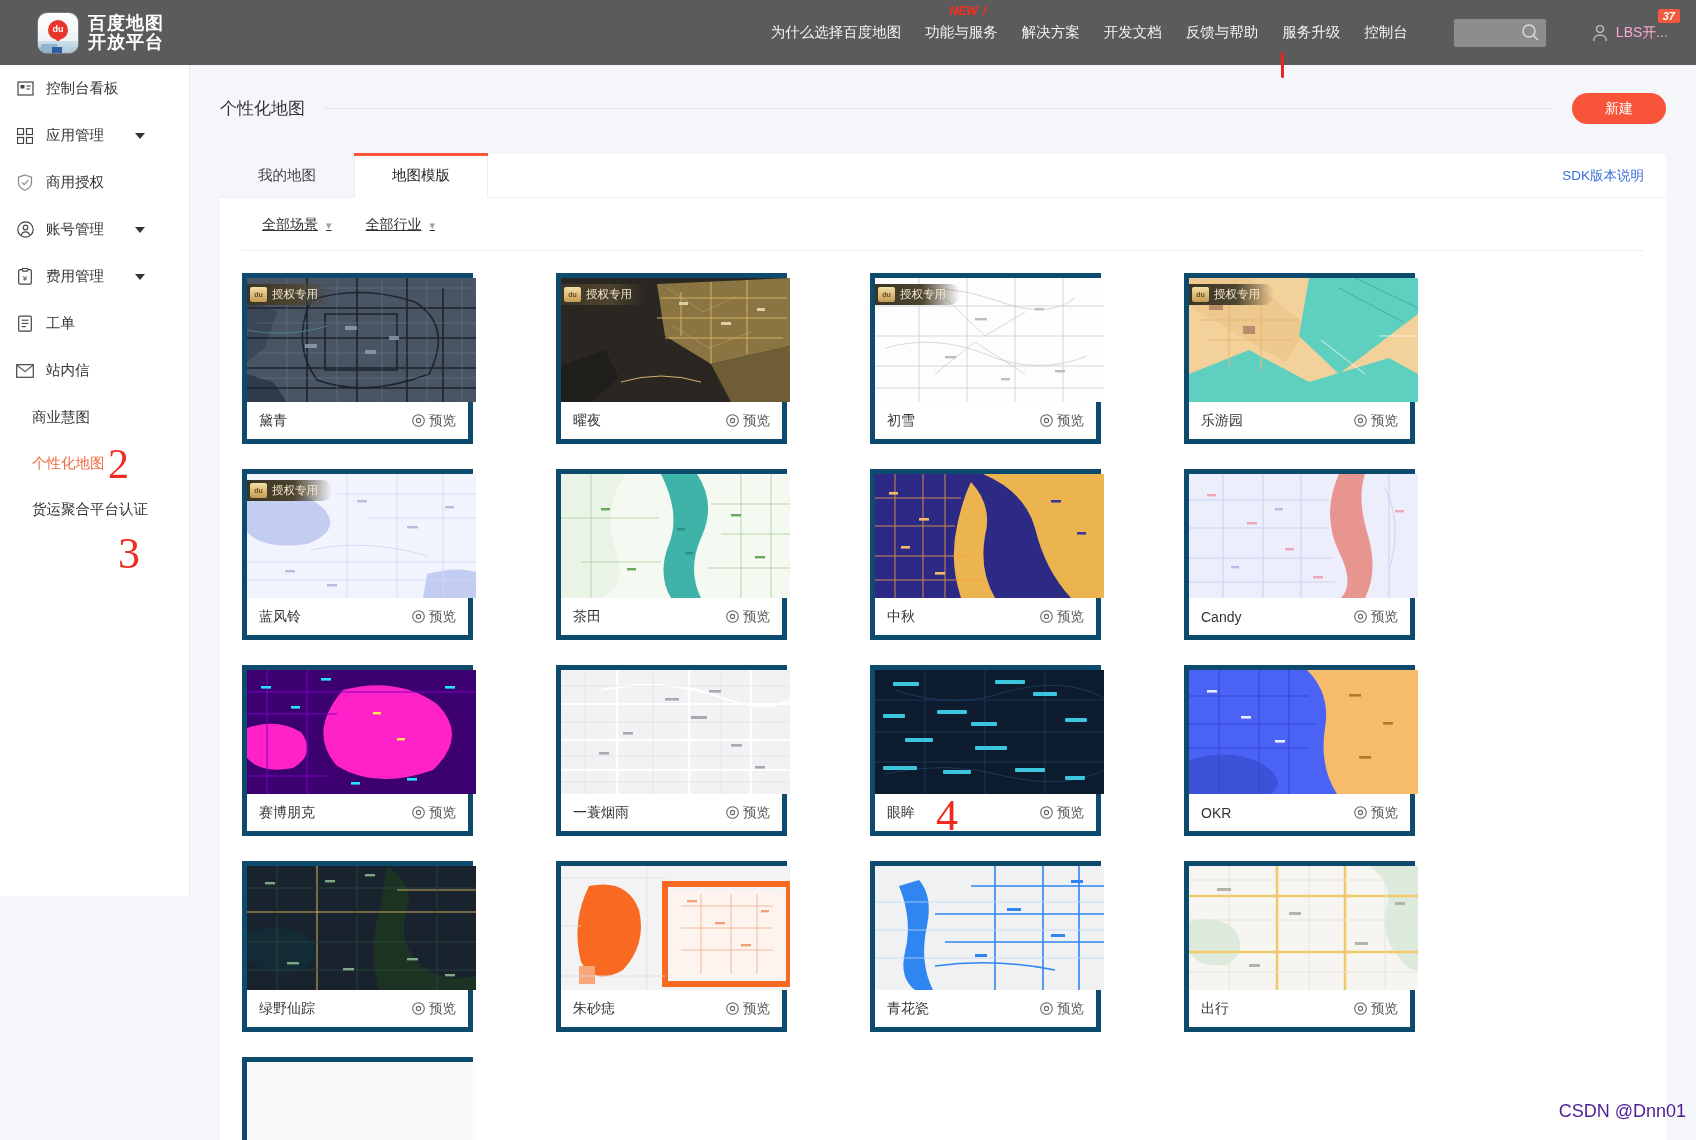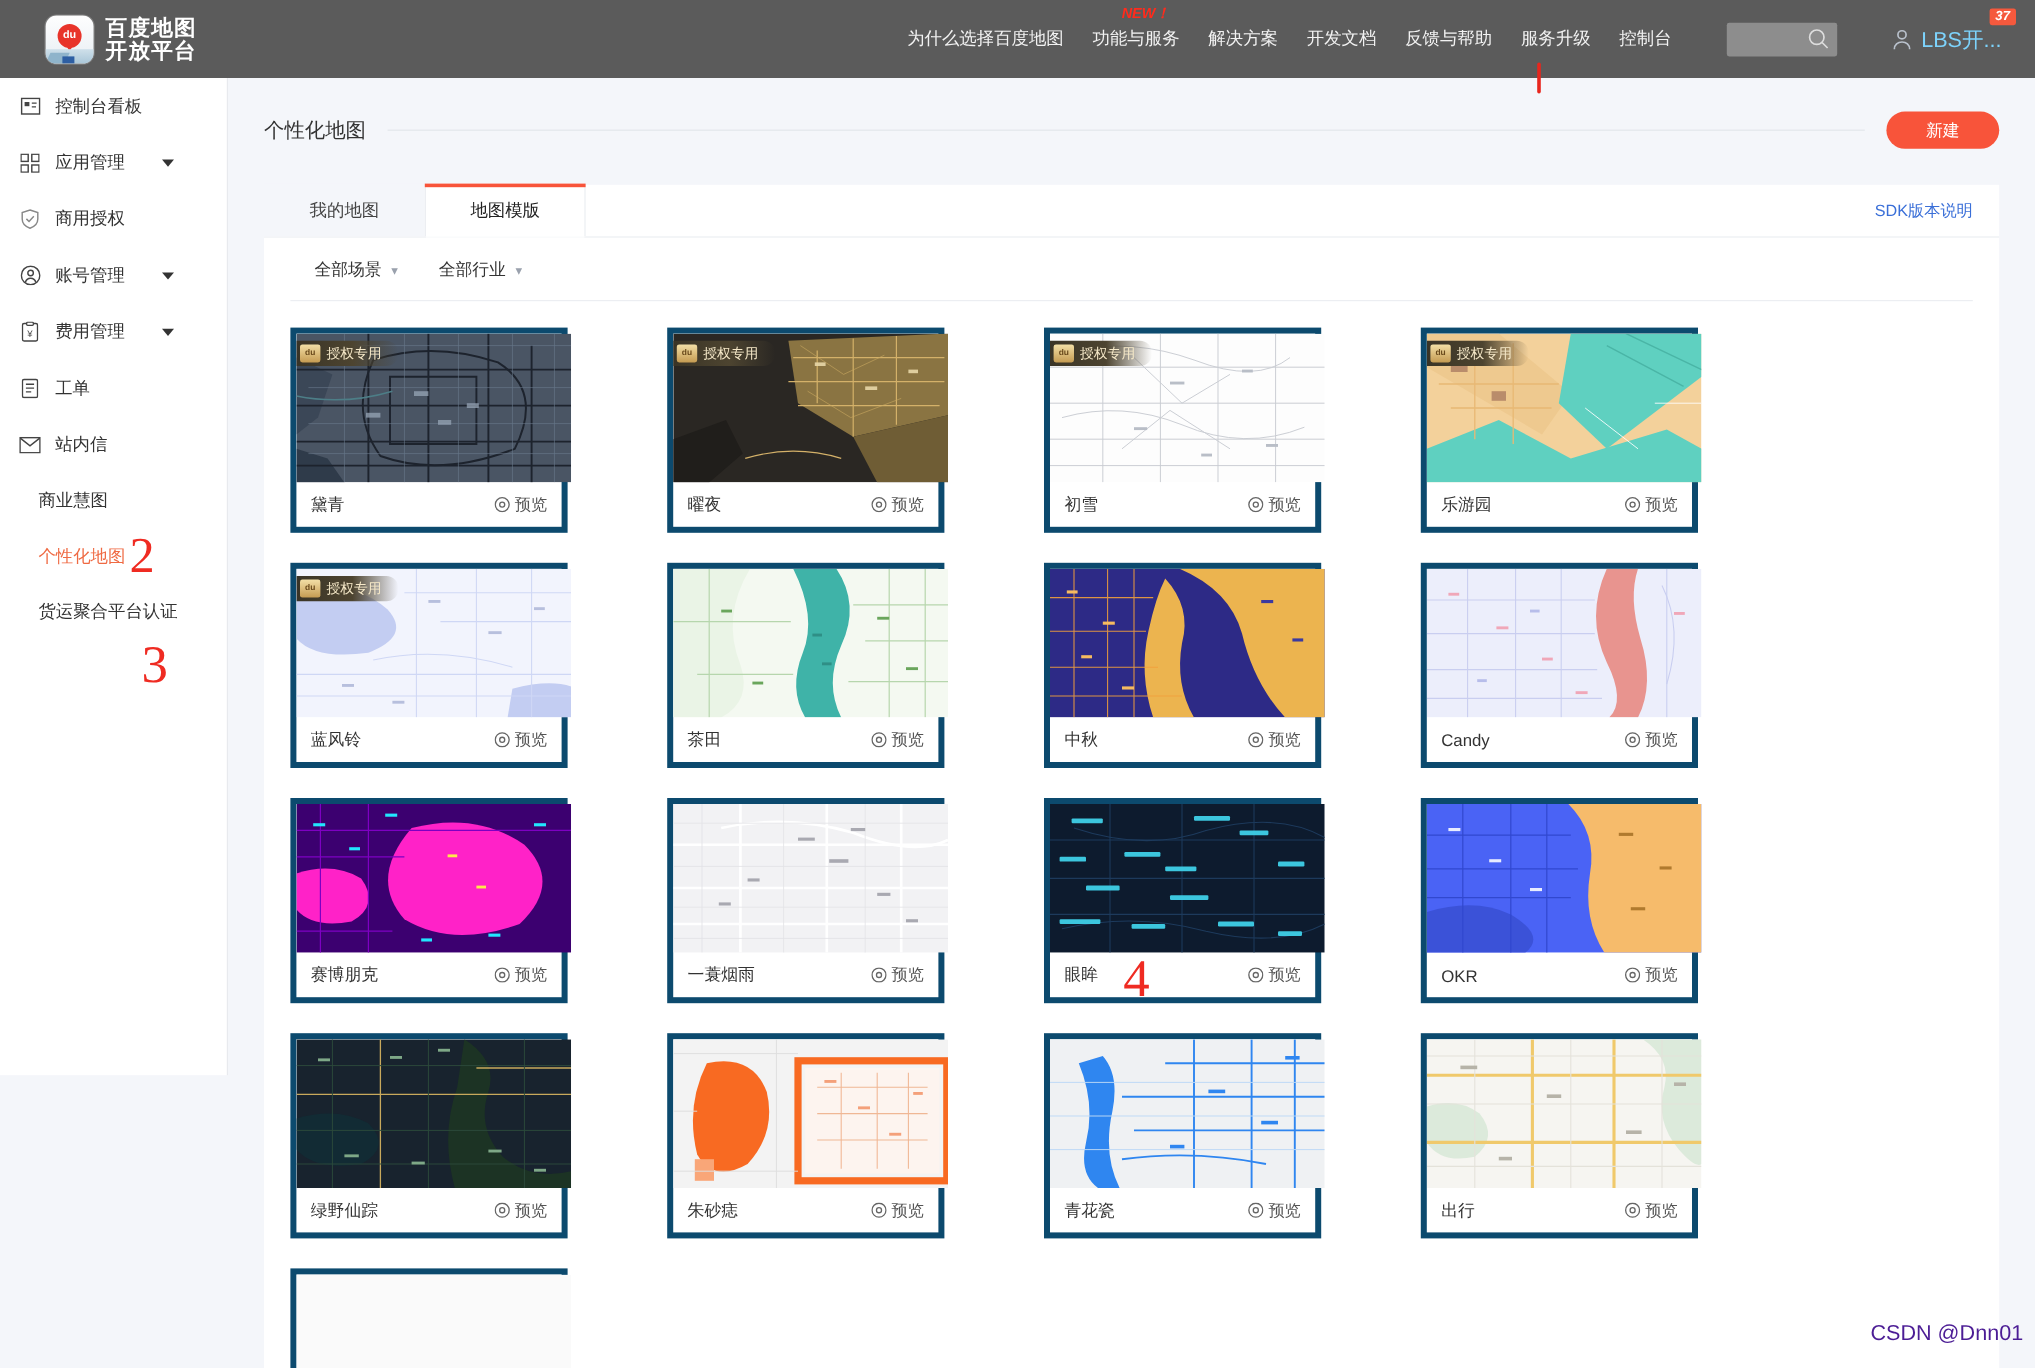--- a/index.html
+++ b/index.html
@@ -76,21 +76,21 @@
   }
   .search-box {
     width: 92px; height: 28px; background: #8d8d8d; border-radius: 2px;
     margin-left: 22px; position: relative;
   }
   .search-box svg { position: absolute; right: 6px; top: 4px; }
   .user-wrap {
     display: flex; align-items: center; margin-left: 20px; margin-right: 28px;
     position: relative;
   }
-  .user-name { color: #7dd3fc; font-size: 18px; margin-left: 6px; }
+  .user-name { color: #f9a8d4; font-size: 14px; margin-left: 6px; }
   .badge-count {
     position: absolute; top: -14px; right: -12px;
     background: #f5593d; color: #fff; font-size: 11px; font-style: italic;
     padding: 1px 5px; border-radius: 2px; font-weight: bold;
   }
 
   
   .sidebar {
     position: absolute; left: 0; top: 65px; width: 190px; height: 831px;
     background: #fff; border-right: 1px solid #e8eaee;
@@ -167,21 +167,21 @@
     margin-left: auto; margin-right: 22px; margin-bottom: 12px;
     color: #3a6fd8; font-size: 13.5px; cursor: pointer;
   }
 
   .filters {
     display: flex; align-items: center; gap: 34px;
     padding: 18px 0 16px 42px;
   }
   .filter {
     display: flex; align-items: center; gap: 8px;
-    font-size: 14px; color: #333; cursor: pointer;
+    font-size: 14px; color: #333; cursor: pointer; text-decoration: underline;
   }
   .filter .chev { color: #9aa1ad; font-size: 11px; }
   .filters-rule {
     height: 1px; background: #eceef2; margin: 0 22px;
   }
 
   .grid {
     display: grid;
     grid-template-columns: repeat(4, 231px);
     column-gap: 83px; row-gap: 25px;

